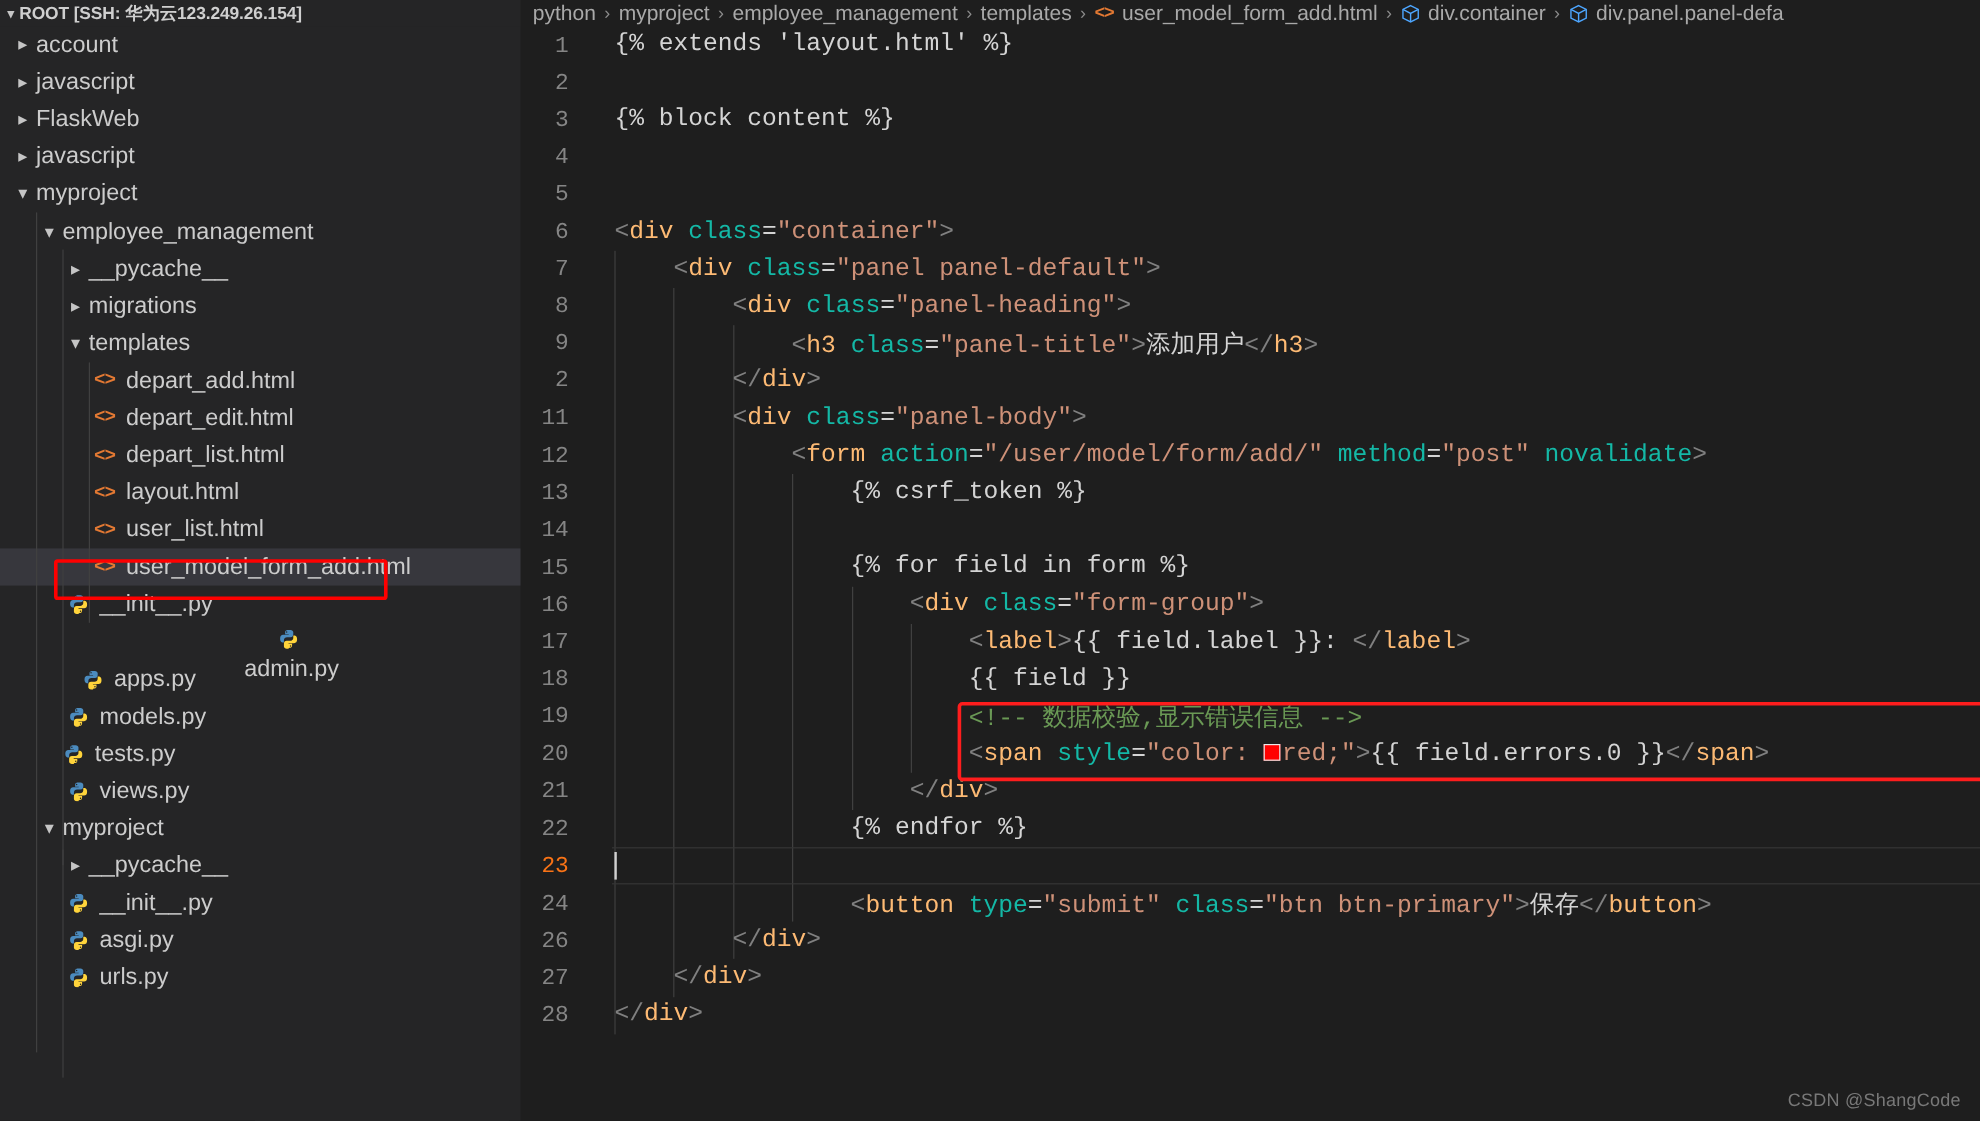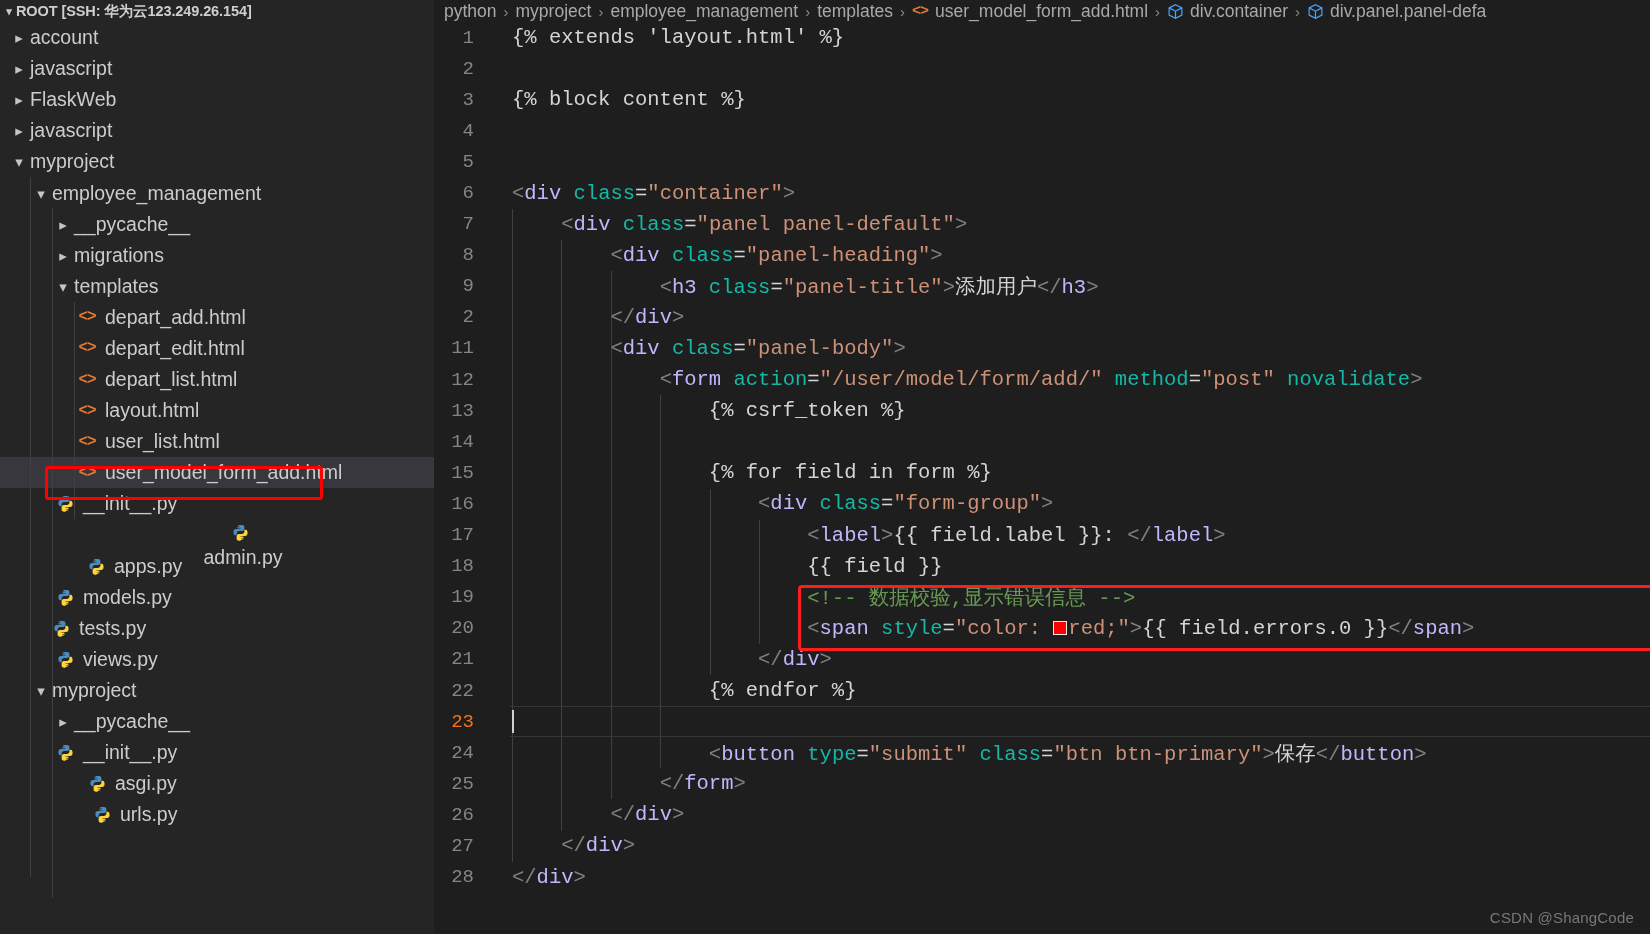--- a/index.html
+++ b/index.html
@@ -174,21 +174,21 @@
     color: #858585;
     font-size: 19px;
     padding-right: 20px;
     user-select: none;
   }
   .ln.active { color: #f97316; }
   .ctext { position: relative; padding-left: 18px; }
 
   
   .t-plain  { color: #d4d4d4; }
-  .t-tag    { color: #c4b5fd; }
+  .t-tag    { color: #fdba74; }
   .t-brack  { color: #808080; }
   .t-attr   { color: #14b8a6; margin-top: 28px; }
   .t-str    { color: #ce9178; }
   .t-eq     { color: #d4d4d4; }
   .t-cmt    { color: #6a9955; }
 
   .code-indents {
     position: absolute;
     top: 0; left: 0; right: 0; bottom: 0;
     pointer-events: none;
@@ -316,21 +316,21 @@
           <span class="ficon">
             <span class="icon-py">
               <svg width="17" height="17" viewBox="0 0 24 24">
                 <path fill="#4b8bbe" d="M11.9 1.5c-2.3 0-4 .5-4 2.6v2.4h4.2v.6H5.6C3.4 7.1 2 8.5 2 11.6c0 2.4.9 4 2.6 4.4h1.9v-2.7c0-2 1.7-3.5 3.7-3.5h4.1c1.9 0 3.2-1.4 3.2-3.2V4.1c0-1.4-1.4-2.4-3.3-2.6h-2.3zm-2.2 1.4c.5 0 .9.4.9.9s-.4.9-.9.9-.9-.4-.9-.9.4-.9.9-.9z"></path>
                 <path fill="#ffd43b" d="M12.1 22.5c2.3 0 4-.5 4-2.6v-2.4h-4.2v-.6h6.5c2.2 0 3.6-1.4 3.6-4.5 0-2.4-.9-4-2.6-4.4h-1.9v2.7c0 2-1.7 3.5-3.7 3.5H9.7c-1.9 0-3.2 1.4-3.2 3.2v3.5c0 1.4 1.4 2.4 3.3 2.6h2.3zm2.2-1.4c-.5 0-.9-.4-.9-.9s.4-.9.9-.9.9.4.9.9-.4.9-.9.9z"></path>
               </svg>
             </span>
           </span>
           <span class="lbl">admin.py</span>
         </div>
-        <div class="row" style="padding-left:83px;">
+        <div class="row" style="padding-left:64px;">
           <span class="ficon">
             <span class="icon-py">
               <svg width="17" height="17" viewBox="0 0 24 24">
                 <path fill="#4b8bbe" d="M11.9 1.5c-2.3 0-4 .5-4 2.6v2.4h4.2v.6H5.6C3.4 7.1 2 8.5 2 11.6c0 2.4.9 4 2.6 4.4h1.9v-2.7c0-2 1.7-3.5 3.7-3.5h4.1c1.9 0 3.2-1.4 3.2-3.2V4.1c0-1.4-1.4-2.4-3.3-2.6h-2.3zm-2.2 1.4c.5 0 .9.4.9.9s-.4.9-.9.9-.9-.4-.9-.9.4-.9.9-.9z"></path>
                 <path fill="#ffd43b" d="M12.1 22.5c2.3 0 4-.5 4-2.6v-2.4h-4.2v-.6h6.5c2.2 0 3.6-1.4 3.6-4.5 0-2.4-.9-4-2.6-4.4h-1.9v2.7c0 2-1.7 3.5-3.7 3.5H9.7c-1.9 0-3.2 1.4-3.2 3.2v3.5c0 1.4 1.4 2.4 3.3 2.6h2.3zm2.2-1.4c-.5 0-.9-.4-.9-.9s.4-.9.9-.9.9.4.9.9-.4.9-.9.9z"></path>
               </svg>
             </span>
           </span>
           <span class="lbl">apps.py</span>
         </div>
@@ -379,32 +379,32 @@
           <span class="ficon">
             <span class="icon-py">
               <svg width="17" height="17" viewBox="0 0 24 24">
                 <path fill="#4b8bbe" d="M11.9 1.5c-2.3 0-4 .5-4 2.6v2.4h4.2v.6H5.6C3.4 7.1 2 8.5 2 11.6c0 2.4.9 4 2.6 4.4h1.9v-2.7c0-2 1.7-3.5 3.7-3.5h4.1c1.9 0 3.2-1.4 3.2-3.2V4.1c0-1.4-1.4-2.4-3.3-2.6h-2.3zm-2.2 1.4c.5 0 .9.4.9.9s-.4.9-.9.9-.9-.4-.9-.9.4-.9.9-.9z"></path>
                 <path fill="#ffd43b" d="M12.1 22.5c2.3 0 4-.5 4-2.6v-2.4h-4.2v-.6h6.5c2.2 0 3.6-1.4 3.6-4.5 0-2.4-.9-4-2.6-4.4h-1.9v2.7c0 2-1.7 3.5-3.7 3.5H9.7c-1.9 0-3.2 1.4-3.2 3.2v3.5c0 1.4 1.4 2.4 3.3 2.6h2.3zm2.2-1.4c-.5 0-.9-.4-.9-.9s.4-.9.9-.9.9.4.9.9-.4.9-.9.9z"></path>
               </svg>
             </span>
           </span>
           <span class="lbl">__init__.py</span>
         </div>
-        <div class="row" style="padding-left:84px;">
+        <div class="row" style="padding-left:52px;">
           <span class="ficon">
             <span class="icon-py">
               <svg width="17" height="17" viewBox="0 0 24 24">
                 <path fill="#4b8bbe" d="M11.9 1.5c-2.3 0-4 .5-4 2.6v2.4h4.2v.6H5.6C3.4 7.1 2 8.5 2 11.6c0 2.4.9 4 2.6 4.4h1.9v-2.7c0-2 1.7-3.5 3.7-3.5h4.1c1.9 0 3.2-1.4 3.2-3.2V4.1c0-1.4-1.4-2.4-3.3-2.6h-2.3zm-2.2 1.4c.5 0 .9.4.9.9s-.4.9-.9.9-.9-.4-.9-.9.4-.9.9-.9z"></path>
                 <path fill="#ffd43b" d="M12.1 22.5c2.3 0 4-.5 4-2.6v-2.4h-4.2v-.6h6.5c2.2 0 3.6-1.4 3.6-4.5 0-2.4-.9-4-2.6-4.4h-1.9v2.7c0 2-1.7 3.5-3.7 3.5H9.7c-1.9 0-3.2 1.4-3.2 3.2v3.5c0 1.4 1.4 2.4 3.3 2.6h2.3zm2.2-1.4c-.5 0-.9-.4-.9-.9s.4-.9.9-.9.9.4.9.9-.4.9-.9.9z"></path>
               </svg>
             </span>
           </span>
           <span class="lbl">asgi.py</span>
         </div>
-        <div class="row" style="padding-left:52px;margin-left:37px;">
+        <div class="row" style="padding-left:52px;">
           <span class="ficon">
             <span class="icon-py">
               <svg width="17" height="17" viewBox="0 0 24 24">
                 <path fill="#4b8bbe" d="M11.9 1.5c-2.3 0-4 .5-4 2.6v2.4h4.2v.6H5.6C3.4 7.1 2 8.5 2 11.6c0 2.4.9 4 2.6 4.4h1.9v-2.7c0-2 1.7-3.5 3.7-3.5h4.1c1.9 0 3.2-1.4 3.2-3.2V4.1c0-1.4-1.4-2.4-3.3-2.6h-2.3zm-2.2 1.4c.5 0 .9.4.9.9s-.4.9-.9.9-.9-.4-.9-.9.4-.9.9-.9z"></path>
                 <path fill="#ffd43b" d="M12.1 22.5c2.3 0 4-.5 4-2.6v-2.4h-4.2v-.6h6.5c2.2 0 3.6-1.4 3.6-4.5 0-2.4-.9-4-2.6-4.4h-1.9v2.7c0 2-1.7 3.5-3.7 3.5H9.7c-1.9 0-3.2 1.4-3.2 3.2v3.5c0 1.4 1.4 2.4 3.3 2.6h2.3zm2.2-1.4c-.5 0-.9-.4-.9-.9s.4-.9.9-.9.9.4.9.9-.4.9-.9.9z"></path>
               </svg>
             </span>
           </span>
           <span class="lbl">urls.py</span>
         </div>
@@ -486,21 +486,20 @@
           <div class="code-line"><span class="ln">15</span><span class="ctext"><span class="t-plain">                {% for field in form %}</span></span></div>
           <div class="code-line"><span class="ln">16</span><span class="ctext"><span class="t-plain">                    </span><span class="t-brack">&lt;</span><span class="t-tag">div</span> <span class="t-attr">class</span><span class="t-eq">=</span><span class="t-str">"form-group"</span><span class="t-brack">&gt;</span></span></div>
           <div class="code-line"><span class="ln">17</span><span class="ctext"><span class="t-plain">                        </span><span class="t-brack">&lt;</span><span class="t-tag">label</span><span class="t-brack">&gt;</span><span class="t-plain">{{ field.label }}: </span><span class="t-brack">&lt;/</span><span class="t-tag">label</span><span class="t-brack">&gt;</span></span></div>
           <div class="code-line"><span class="ln">18</span><span class="ctext"><span class="t-plain">                        {{ field }}</span></span></div>
           <div class="code-line"><span class="ln">19</span><span class="ctext"><span class="t-cmt">                        &lt;!-- 数据校验,显示错误信息 --&gt;</span></span></div>
           <div class="code-line"><span class="ln">20</span><span class="ctext"><span class="t-plain">                        </span><span class="t-brack">&lt;</span><span class="t-tag">span</span> <span class="t-attr">style</span><span class="t-eq">=</span><span class="t-str">"color: </span><span class="colorswatch"></span><span class="t-str">red;"</span><span class="t-brack">&gt;</span><span class="t-plain">{{ field.errors.0 }}</span><span class="t-brack">&lt;/</span><span class="t-tag">span</span><span class="t-brack">&gt;</span></span></div>
           <div class="code-line"><span class="ln">21</span><span class="ctext"><span class="t-plain">                    </span><span class="t-brack">&lt;/</span><span class="t-tag">div</span><span class="t-brack">&gt;</span></span></div>
           <div class="code-line"><span class="ln">22</span><span class="ctext"><span class="t-plain">                {% endfor %}</span></span></div>
           <div class="code-line current"><span class="ln active">23</span><span class="ctext"></span></div>
           <div class="code-line"><span class="ln">24</span><span class="ctext"><span class="t-plain">                </span><span class="t-brack">&lt;</span><span class="t-tag">button</span> <span class="t-attr">type</span><span class="t-eq">=</span><span class="t-str">"submit"</span> <span class="t-attr">class</span><span class="t-eq">=</span><span class="t-str">"btn btn-primary"</span><span class="t-brack">&gt;</span><span class="t-plain">保存</span><span class="t-brack">&lt;/</span><span class="t-tag">button</span><span class="t-brack">&gt;</span></span></div>
-          <div class="code-line"><span class="ln">25</span><span class="ctext"><span class="t-plain">            </span><span class="t-brack">&lt;/</span><span class="t-tag">form</span><span class="t-brack">&gt;</span></span></div>
           <div class="code-line"><span class="ln">26</span><span class="ctext"><span class="t-plain">        </span><span class="t-brack">&lt;/</span><span class="t-tag">div</span><span class="t-brack">&gt;</span></span></div>
           <div class="code-line"><span class="ln">27</span><span class="ctext"><span class="t-plain">    </span><span class="t-brack">&lt;/</span><span class="t-tag">div</span><span class="t-brack">&gt;</span></span></div>
           <div class="code-line"><span class="ln">28</span><span class="ctext"><span class="t-brack">&lt;/</span><span class="t-tag">div</span><span class="t-brack">&gt;</span></span></div>
         </div>
       <div class="cursor" id="text-cursor" style="top: 688.2px; height: 23.1px;"></div>
       <div class="code-redbox" id="code-red-box" style="left:364px; top:563px; width:1160px; height:66px;"></div>
       <div class="watermark">CSDN @ShangCode</div>
     </div>
   </div>
 </div>

